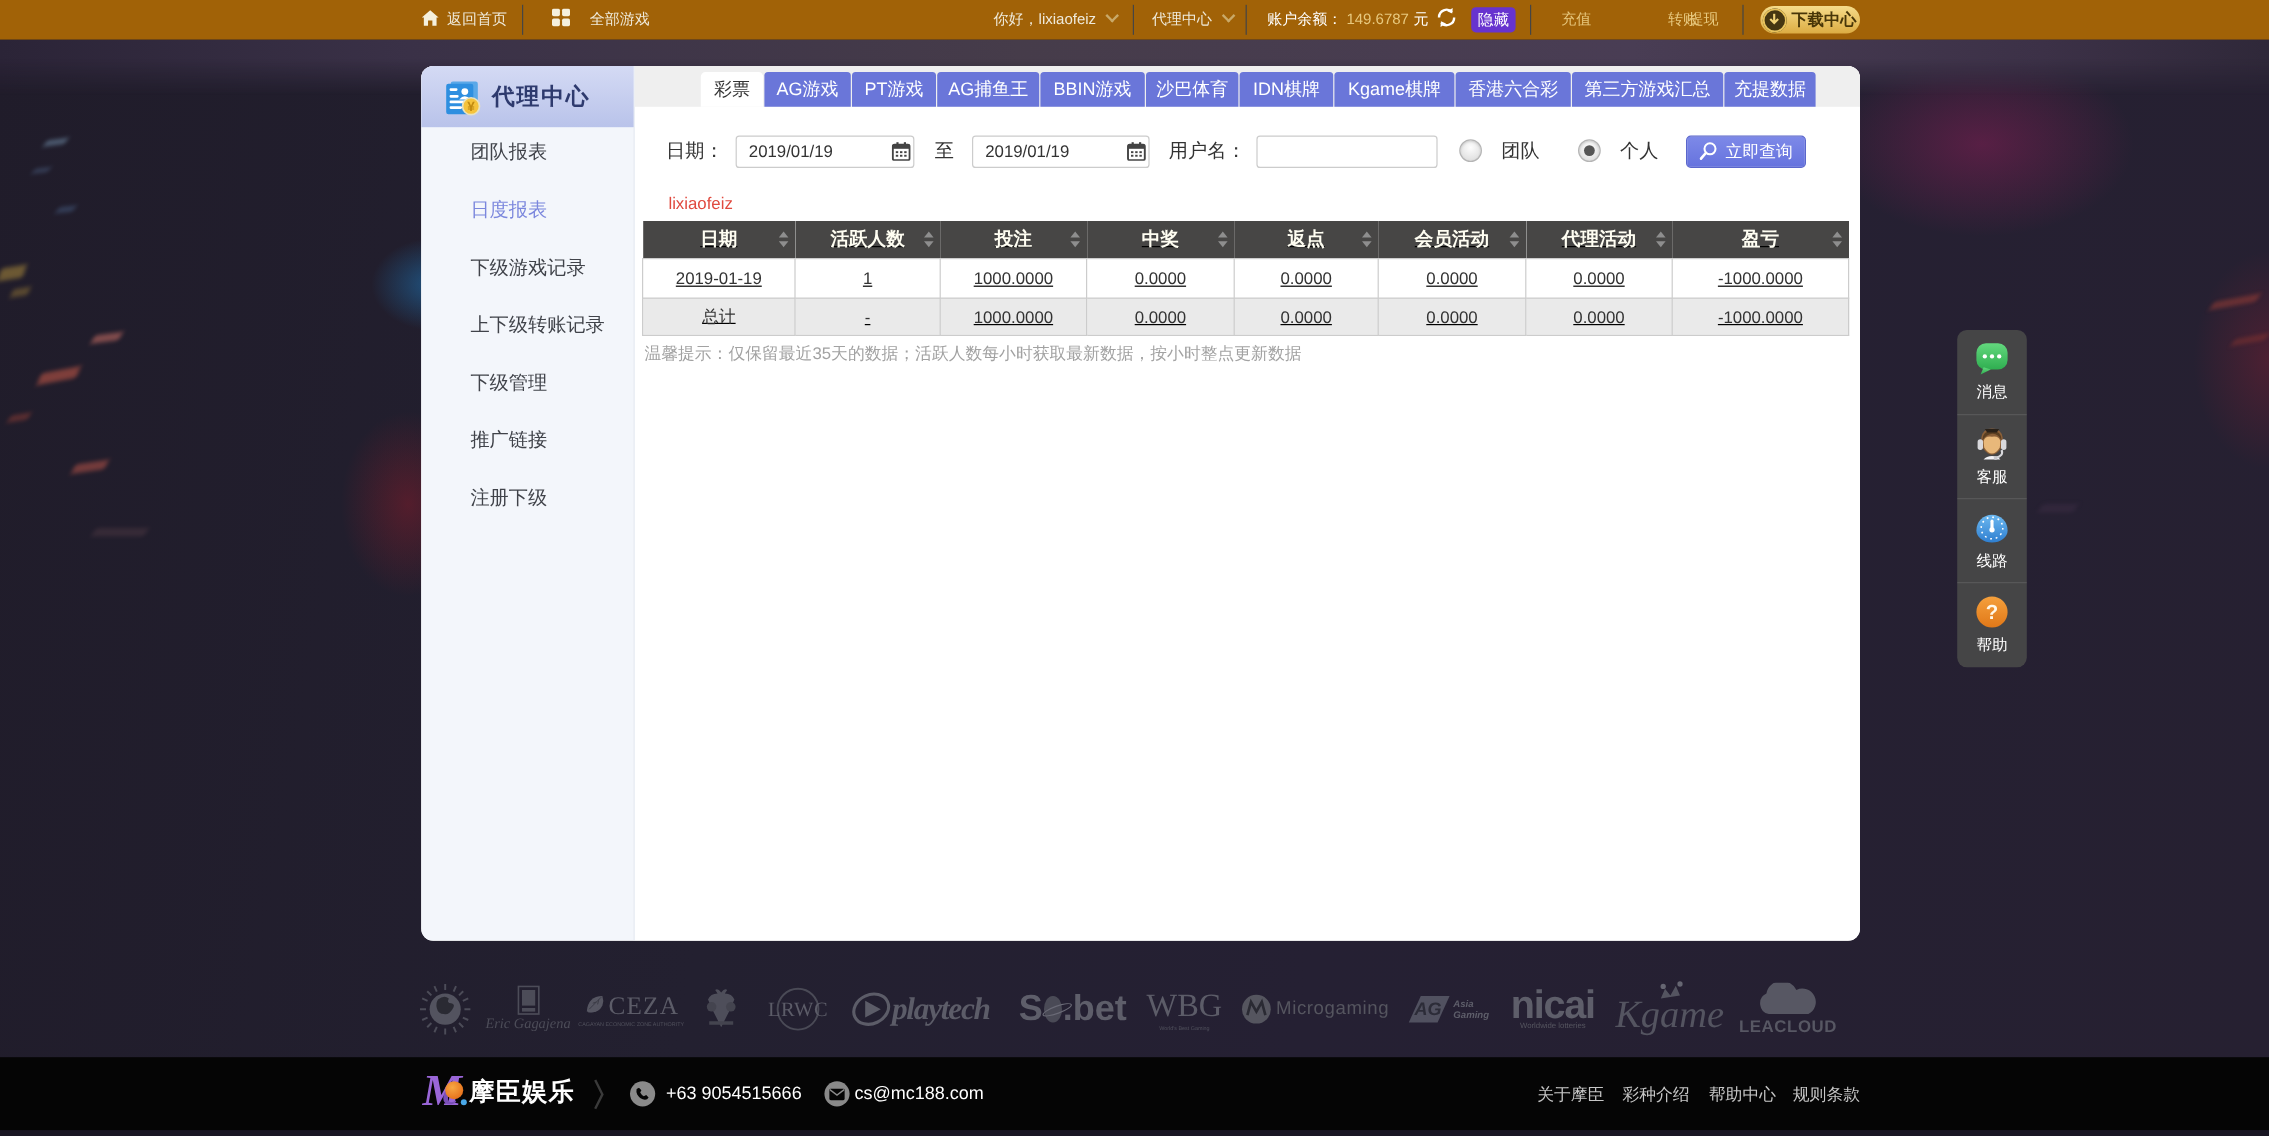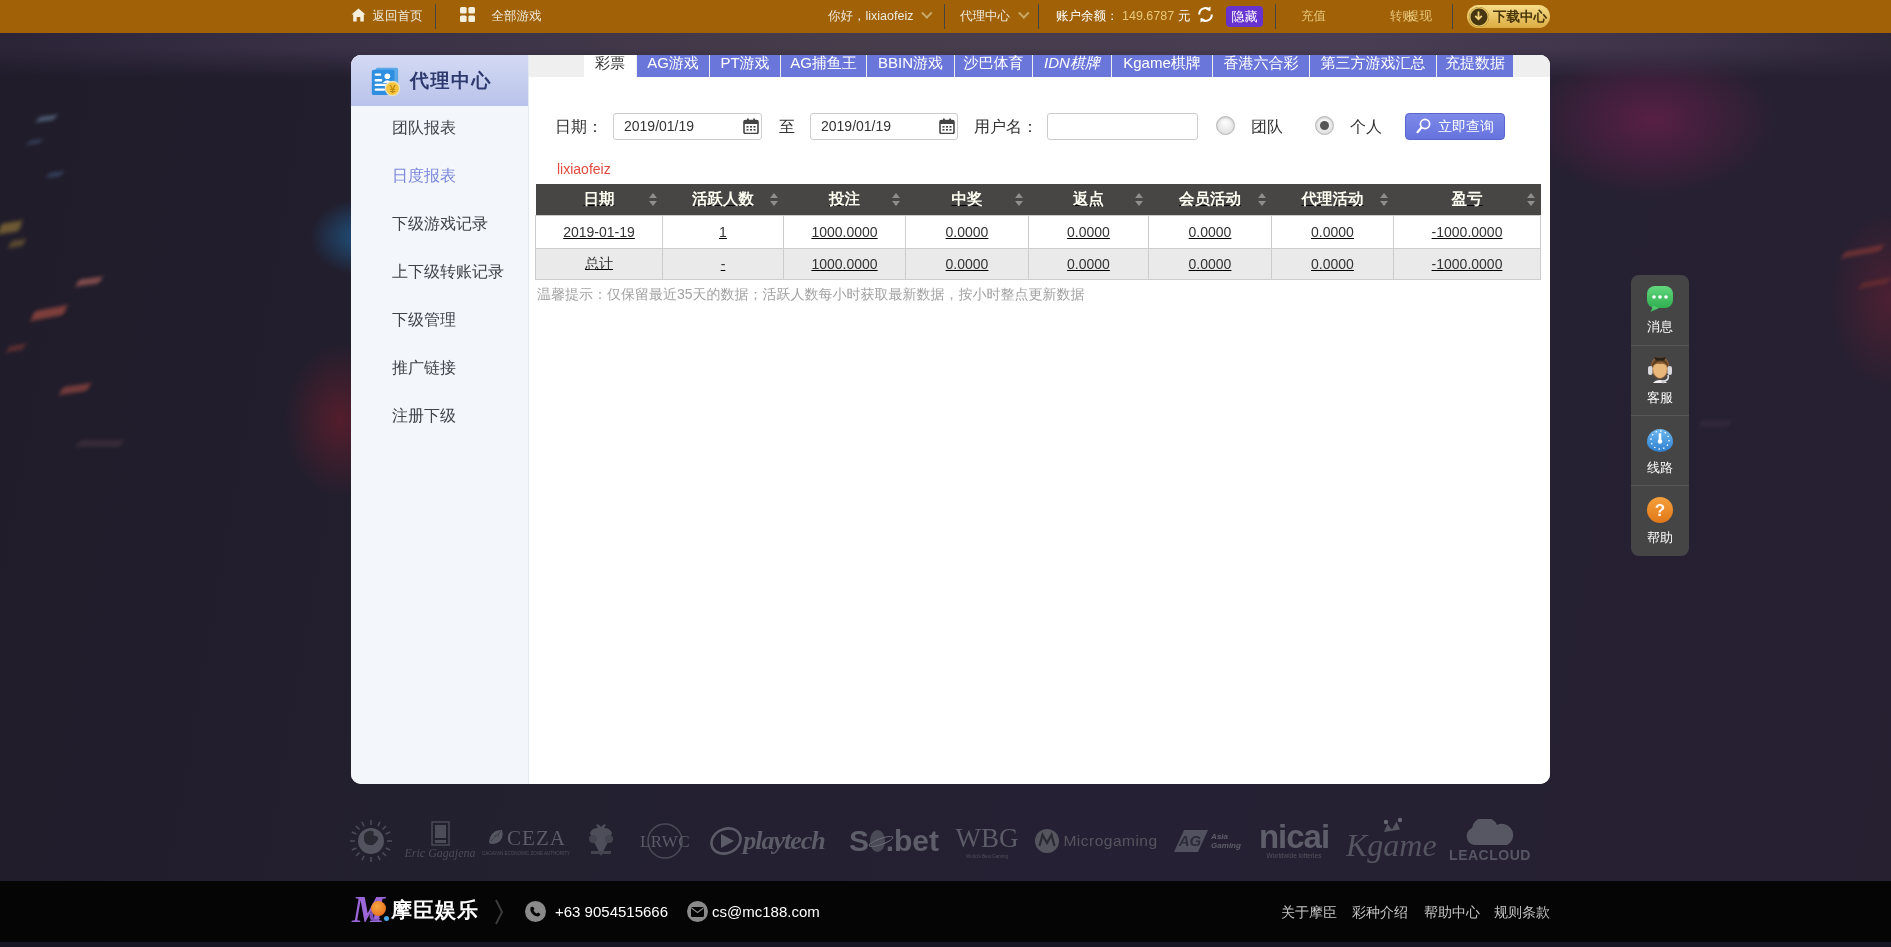--- a/index.html
+++ b/index.html
@@ -31,21 +31,21 @@
 .panel { position:absolute; left:351px; top:55px; width:1199px; height:729px; border-radius:10px; background:#fff; z-index:20; display:flex; overflow:hidden; }
 .sidebar { width:178px; background:#f3f6fb; border-right:1px solid #e4e8f0; }
 .sidehead { height:51px; background:linear-gradient(180deg,#d4daf4,#b9c3ea); display:flex; align-items:center; }
 .sidehead .txt { color:#2e3a6e; font-size:19px; font-weight:bold; margin-left:9px; letter-spacing:1.5px; }
 .menu { list-style:none; margin-top:-2px; }
 .menu li { height:48px; line-height:48px; padding-left:41px; font-size:16px; color:#40434a; }
 .menu li.act { color:#7b87dd; }
 .main { flex:1; background:#fff; position:relative; }
 
 
-.tabstrip { height:22px; background:#efefef; display:flex; align-items:flex-end; padding-left:55px; }
+.tabstrip { height:34px; background:#efefef; display:flex; align-items:flex-end; padding-left:55px; }
 .tab { height:29px; line-height:29px; text-align:center; font-size:15px; color:#fff; background:#6a76d9; border-radius:3px 3px 0 0; margin-right:1px; }
 .tab.on { background:#fff; color:#333; border-radius:4px 4px 0 0; }
 
 
 .frow { position:absolute; left:0; top:58px; width:100%; height:28px; font-size:16px; color:#333; }
 .frow .lab { position:absolute; top:0; line-height:27px; }
 .inp { position:absolute; top:0; height:27px; border:1px solid #ccc; border-radius:3px; background:#fff; font-size:14px; color:#333; line-height:25px; padding-left:10px; }
 .calico { position:absolute; top:5px; width:16px; height:16px; }
 .radio { position:absolute; top:3px; width:19px; height:19px; border-radius:50%; border:1px solid #b5b5b5; background:radial-gradient(circle at 50% 35%, #fdfdfd, #d8d8d8); box-shadow:inset 0 1px 2px rgba(0,0,0,.15); }
 .radio.sel::after { content:""; position:absolute; left:4px; top:4px; width:9px; height:9px; border-radius:50%; background:#555; }
@@ -178,21 +178,21 @@
     </ul>
   </div>
   <div class="main">
     <div class="tabstrip">
       <div class="tab on" style="width:52px;">彩票</div>
       <div class="tab" style="width:72px;">AG游戏</div>
       <div class="tab" style="width:70px;">PT游戏</div>
       <div class="tab" style="width:85px;">AG捕鱼王</div>
       <div class="tab" style="width:87px;">BBIN游戏</div>
       <div class="tab" style="width:77px;">沙巴体育</div>
-      <div class="tab" style="width:78px;font-style:italic;">IDN棋牌</div>
+      <div class="tab" style="width:78px;">IDN棋牌</div>
       <div class="tab" style="width:100px;">Kgame棋牌</div>
       <div class="tab" style="width:96px;">香港六合彩</div>
       <div class="tab" style="width:126px;">第三方游戏汇总</div>
       <div class="tab" style="width:76px;">充提数据</div>
     </div>
     <div class="frow">
       <div class="lab" style="left:26px;">日期：</div>
       <div class="inp" style="left:84px;width:149px;">2019/01/19</div>
       <svg class="calico" style="left:214px;" viewBox="0 0 16 16">
           <rect x="1" y="2.5" width="14" height="13" rx="1.5" fill="none" stroke="#444" stroke-width="1.6"></rect>

